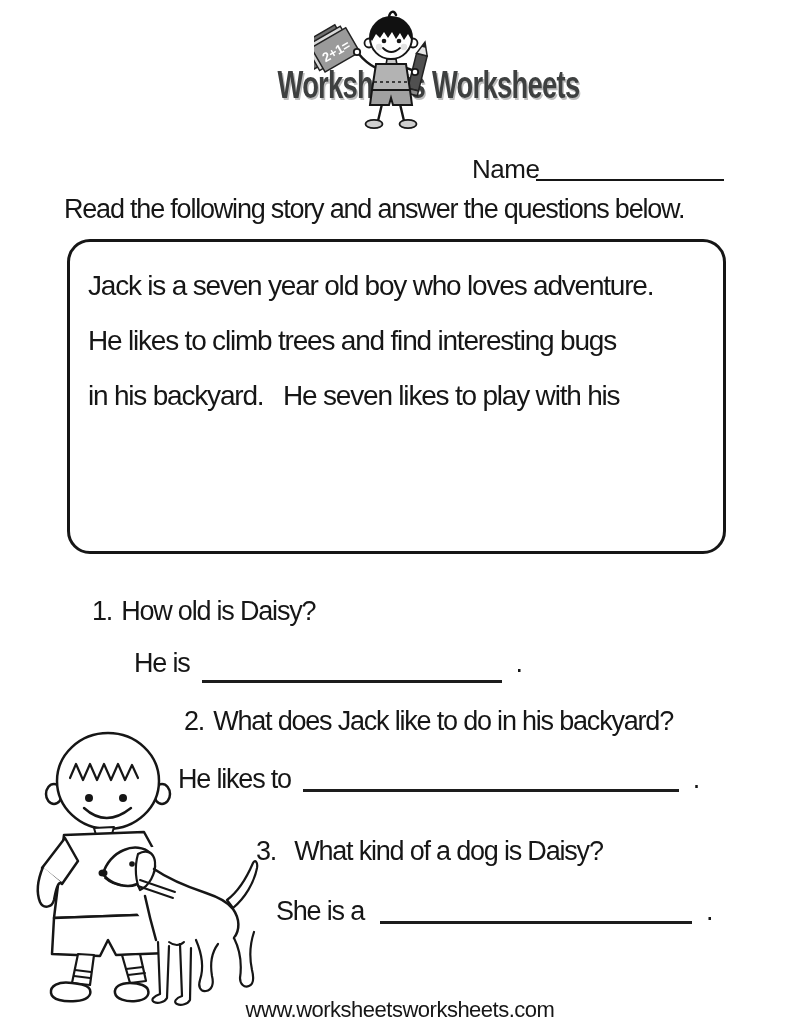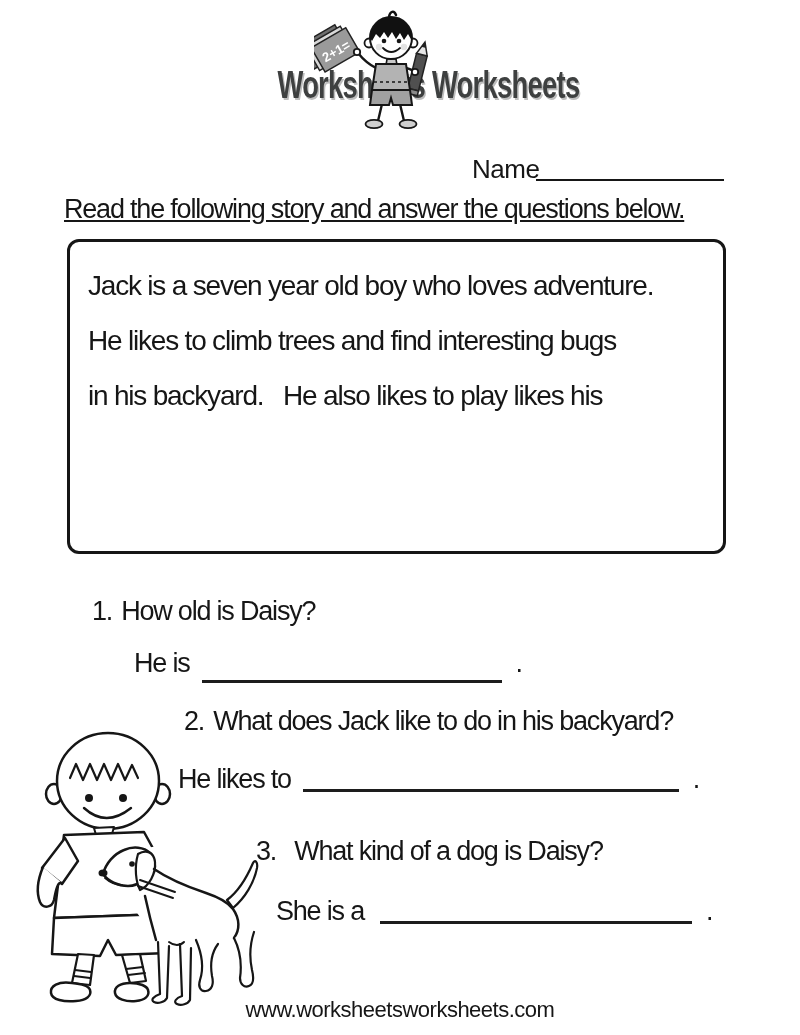--- a/index.html
+++ b/index.html
@@ -12,25 +12,25 @@
     position:absolute;top:64px;font-size:38px;font-weight:bold;letter-spacing:-1px;
     color:#3e4040;white-space:nowrap;text-shadow:2px 2px 0 #bdbdbd;
   }
   .logo-word.left{left:240px;width:134px;text-align:right;transform:scaleX(.72);transform-origin:100% 50%;}
   .logo-word.right{left:432px;transform:scaleX(.72);transform-origin:0 50%;}
   .logo-art{position:absolute;left:314px;top:4px;}
   
   .name-label{position:absolute;left:472px;top:154px;font-size:26px;letter-spacing:-.5px;}
   .name-line{position:absolute;left:536px;top:179px;width:188px;height:0;border-bottom:2px solid #161616;}
   
-  .instruction{position:absolute;left:64px;top:194px;font-size:27px;letter-spacing:-1.2px;white-space:nowrap;text-decoration:underline;}
+  .instruction{position:absolute;left:64px;top:194px;font-size:27px;letter-spacing:-1.2px;white-space:nowrap;}
   
   .story-box{
     position:absolute;left:67px;top:239px;width:659px;height:315px;box-sizing:border-box;
-    border:3px solid #161616;border-radius:12px;padding:16px 16px 0 18px;
+    border:3px solid #161616;border-radius:23px;padding:16px 16px 0 18px;
   }
   .story-line{font-size:28px;letter-spacing:-1.2px;line-height:55px;white-space:pre;}
   
   .q-label{position:absolute;font-size:27px;letter-spacing:-1.2px;white-space:nowrap;display:flex;}
   .q-num{margin-right:9px;}
   .q-label.q3 .q-num{margin-right:18px;}
   .answer-row{position:absolute;font-size:27px;letter-spacing:-1.2px;white-space:nowrap;display:flex;align-items:baseline;}
   .answer-prefix{margin-right:12px;}
   .blank{display:inline-block;border-bottom:3px solid #1d1d1d;position:relative;top:4px;}
   .blank.b1{width:300px;}
@@ -105,21 +105,21 @@
   </svg>
 
   <span class="name-label">Name</span>
   <div class="name-line"></div>
 
   <div class="instruction">Read the following story and answer the questions below.</div>
 
   <div class="story-box">
     <div class="story-line">Jack is a seven year old boy who loves adventure.</div>
     <div class="story-line">He likes to climb trees and find interesting bugs</div>
-    <div class="story-line">in his backyard.   He also likes to play likes his</div>
+    <div class="story-line">in his backyard.   He seven likes to play with his</div>
   </div>
 
   <div class="q-label ql1">
     <span class="q-num">1.</span>
     <span>How old is Daisy?</span>
   </div>
   <div class="answer-row ar1">
     <span class="answer-prefix">He is</span>
     <span class="blank b1"></span>
     <span class="answer-suffix">.</span>

